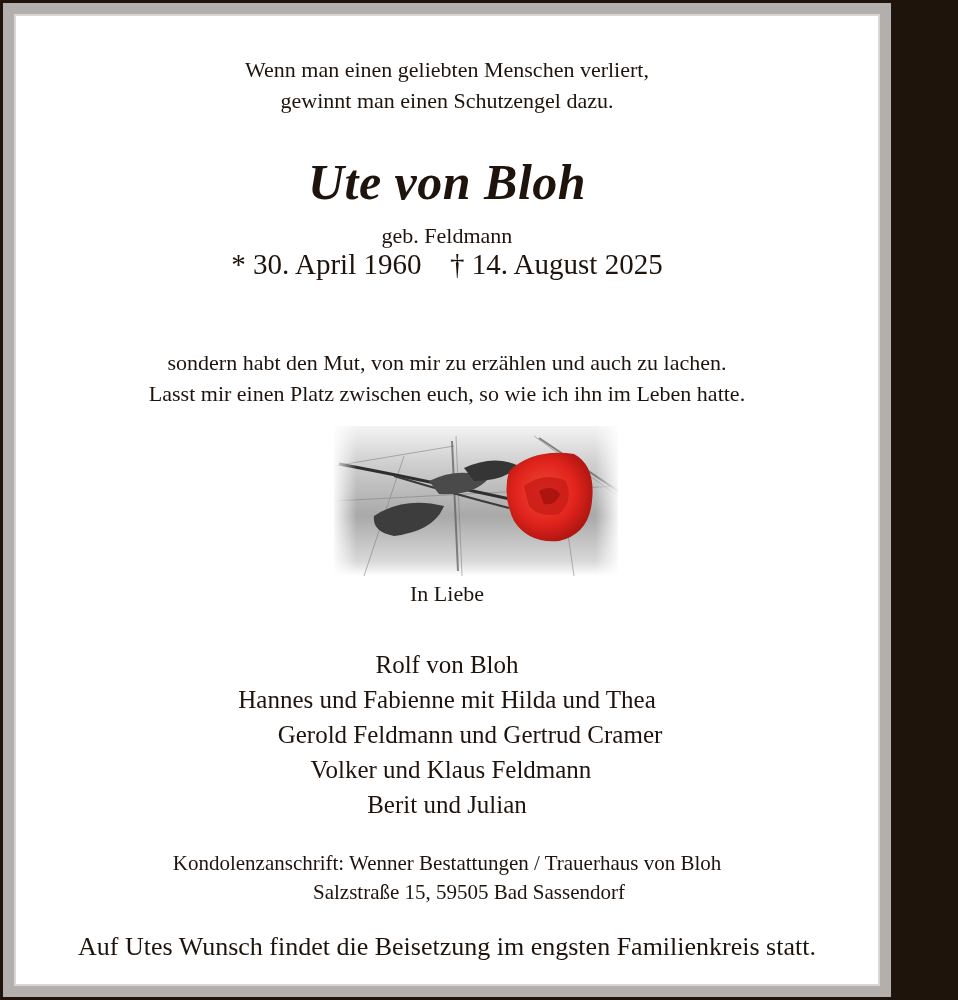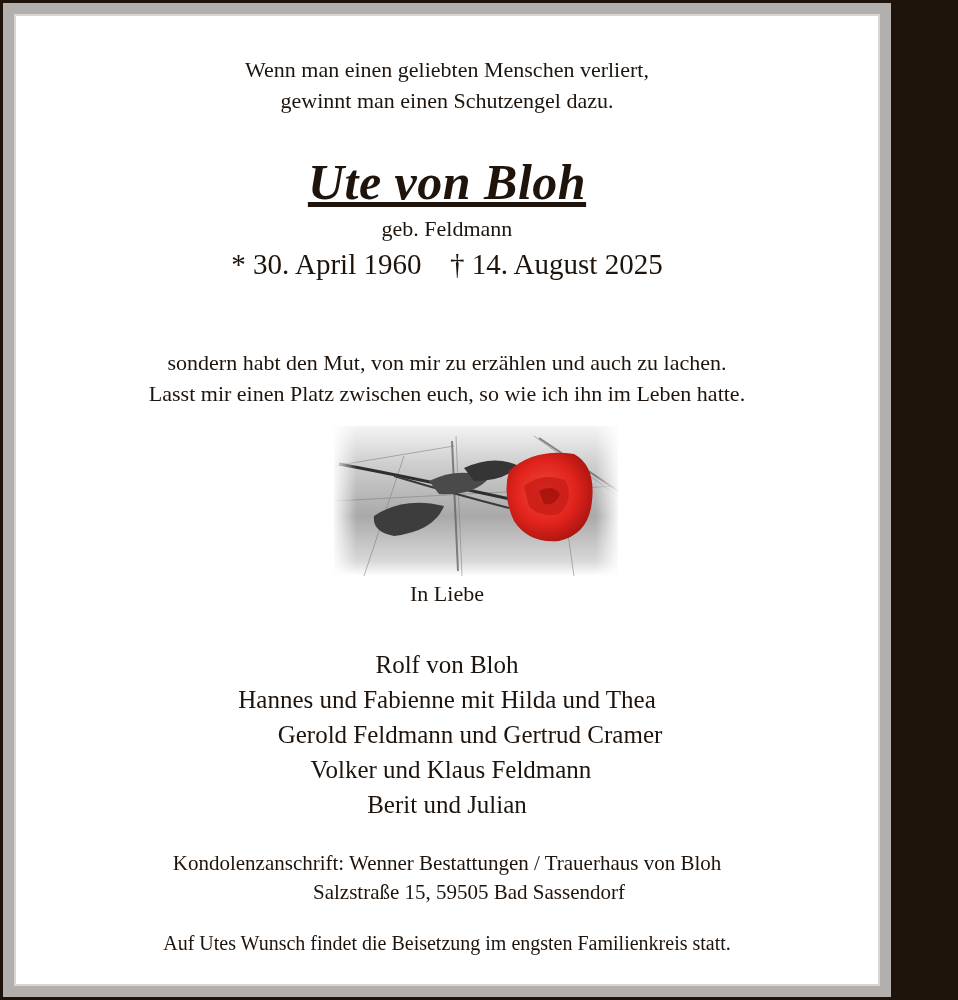--- a/index.html
+++ b/index.html
@@ -17,42 +17,42 @@
     position:absolute; left:11px; top:11px; right:11px; bottom:11px;
     background:#d9d6d4;
   }
   .paper {
     position:absolute; left:13px; top:13px; right:13px; bottom:13px;
     background:#ffffff;
   }
   .line { position:absolute; left:0; right:0; text-align:center; white-space:nowrap; }
   .motto { font-size:22px; line-height:31px; }
   .name { font-style:italic; font-weight:bold; font-size:50px; line-height:56px; letter-spacing:0.5px; }
-  .born { font-size:22px; }
+  .born { font-size:22px;margin-top:7px; }
   .dates { font-size:29px; }
   .poem { font-size:22px; line-height:31px; }
   .love { font-size:22px; }
   .family { font-size:25px; line-height:35px; }
   .address { font-size:21px; line-height:29px; }
-  .note { font-size:20px; }
+  .note { font-size:26px; }
   .rose-wrap {
     position:absolute; left:318px; top:410px; width:284px; height:150px;
   }
 </style>
 </head>
 <body>
 
 <div class="frame">
   <div class="frame-inner-light"></div>
   <div class="paper">
 
     <div class="line motto" style="top:38px;">Wenn man einen geliebten Menschen verliert,</div>
     <div class="line motto" style="top:69px;">gewinnt man einen Schutzengel dazu.</div>
 
-    <div class="line name" style="top:138px;text-decoration:underline;">Ute von Bloh</div>
+    <div class="line name" style="top:138px;">Ute von Bloh</div>
     <div class="line born" style="top:200px;">geb. Feldmann</div>
     <div class="line dates" style="top:232px;">
       <span>* 30. April 1960</span>
       <span style="display:inline-block;width:14px;"></span>
       <span>† 14. August 2025</span>
     </div>
 
     <div class="line poem" style="top:331px;">sondern habt den Mut, von mir zu erzählen und auch zu lachen.</div>
     <div class="line poem" style="top:362px;">Lasst mir einen Platz zwischen euch, so wie ich ihn im Leben hatte.</div>
 

